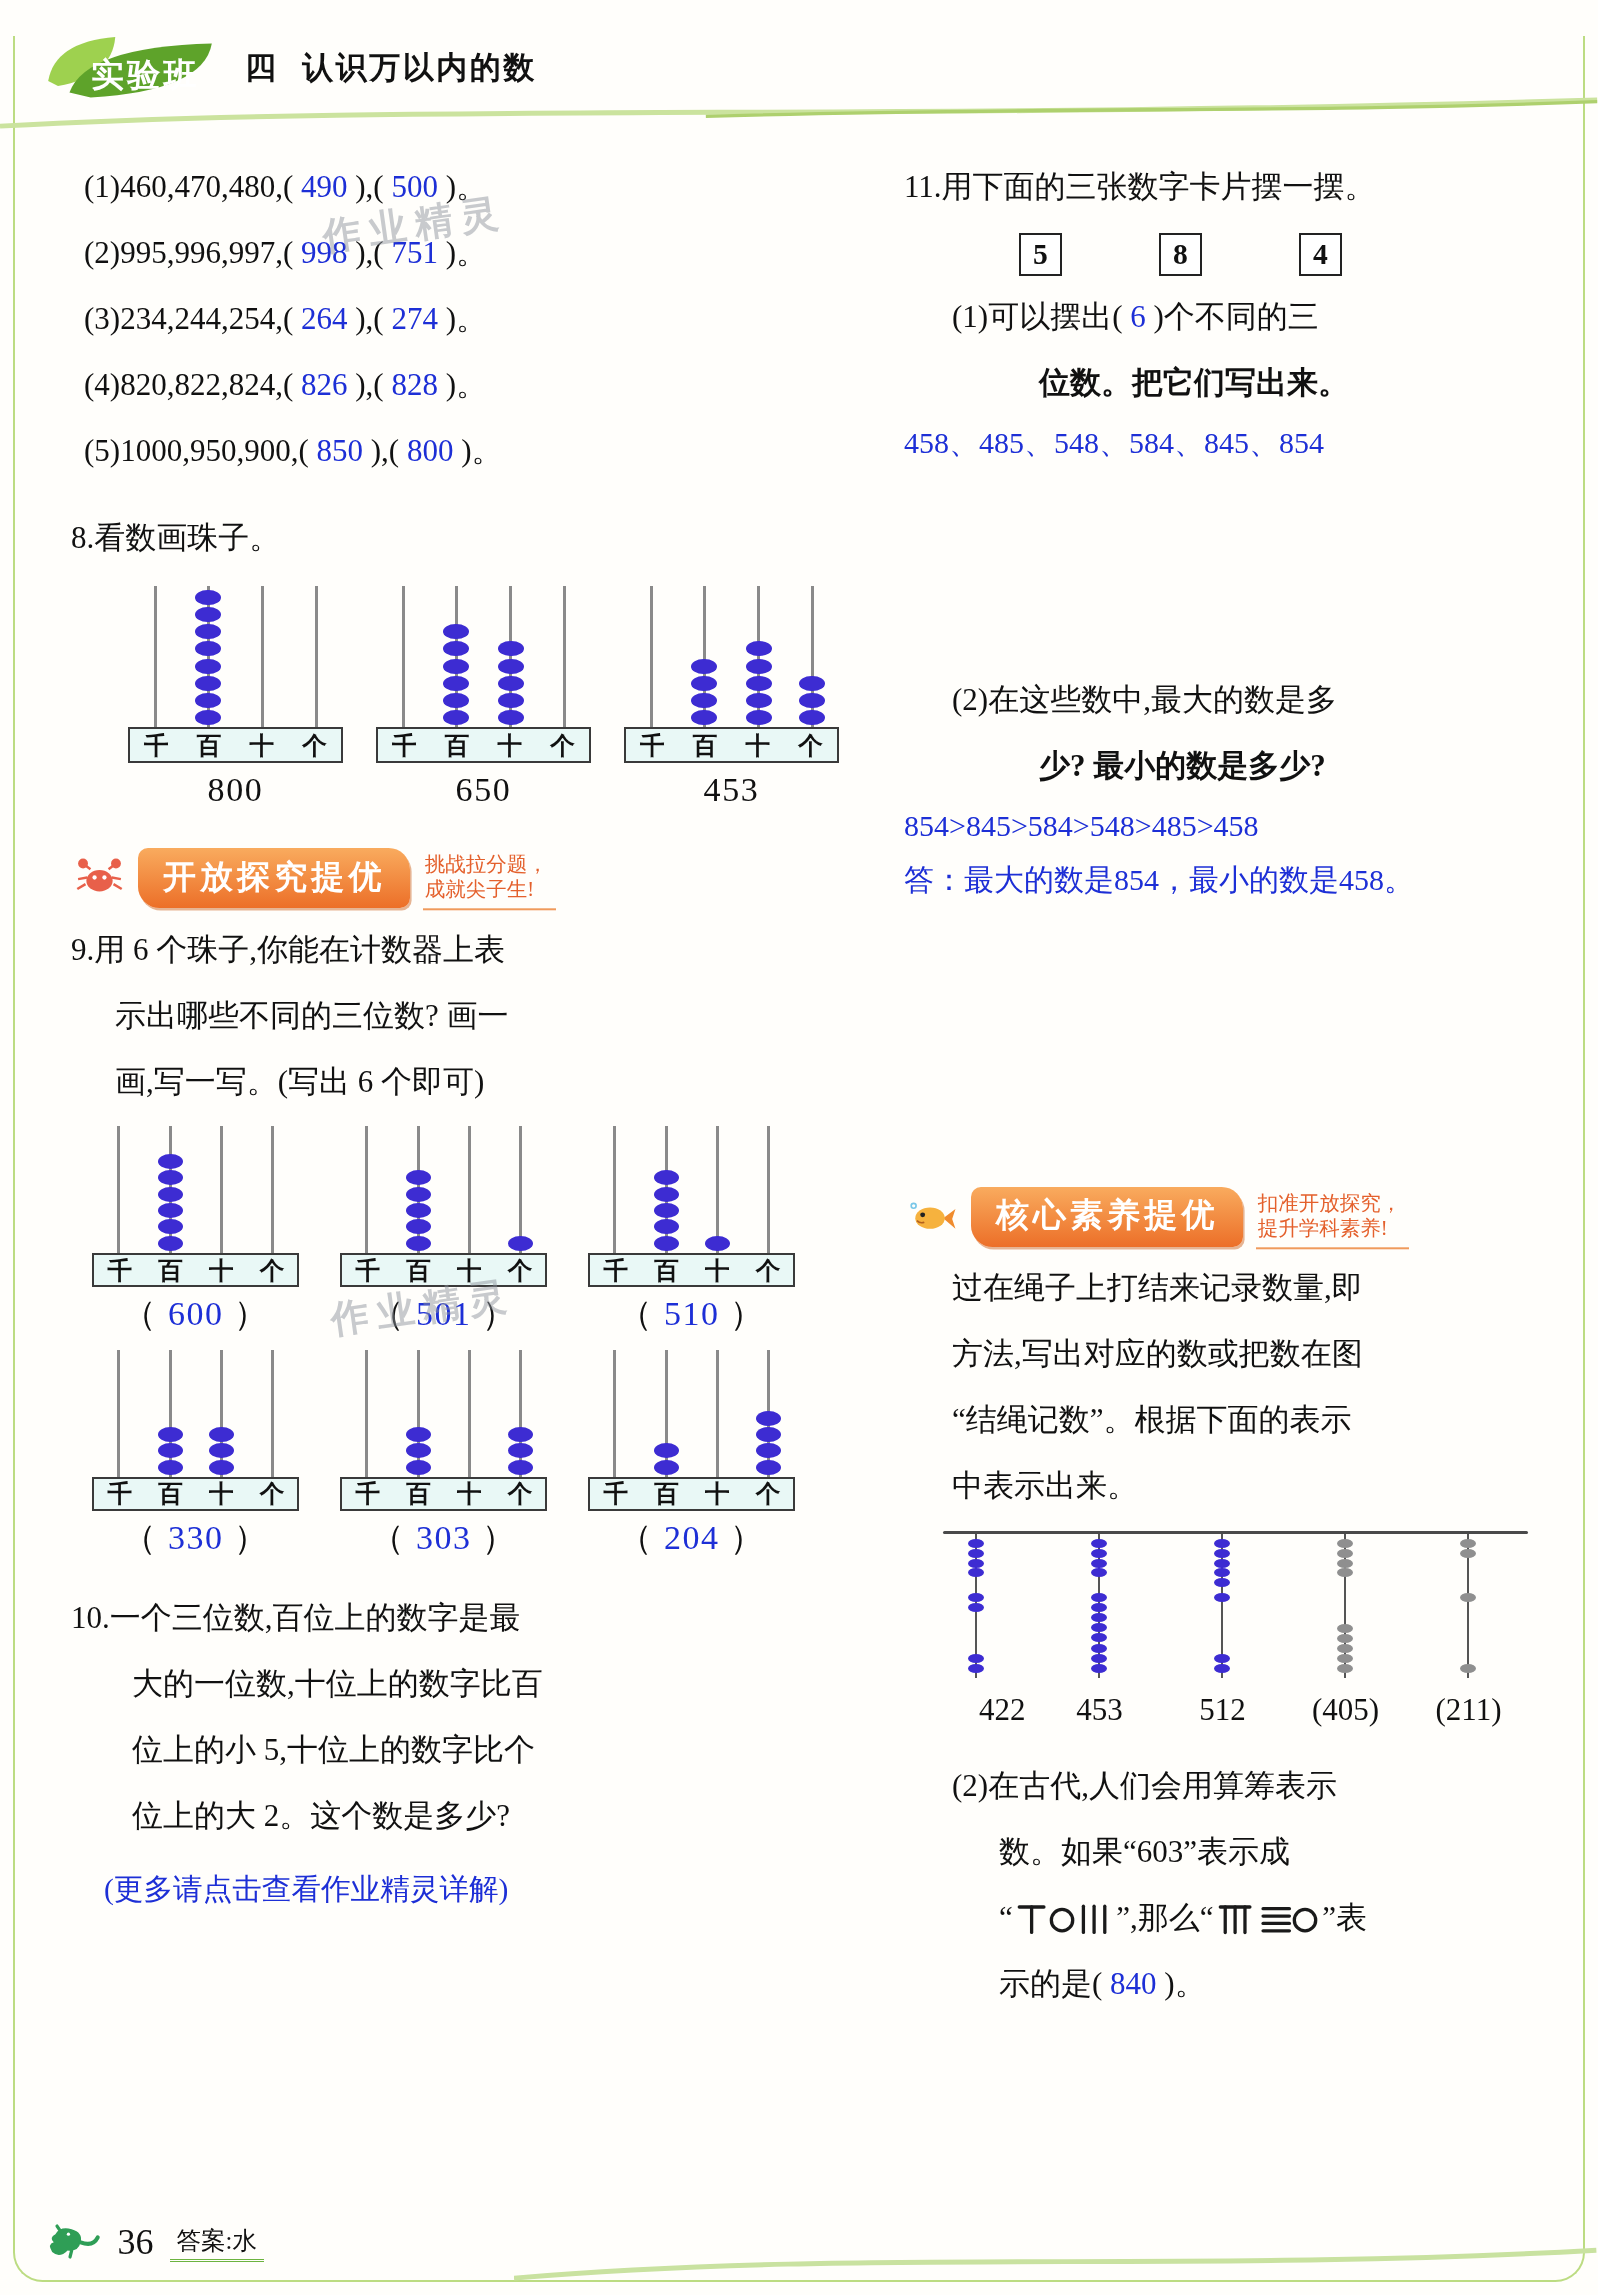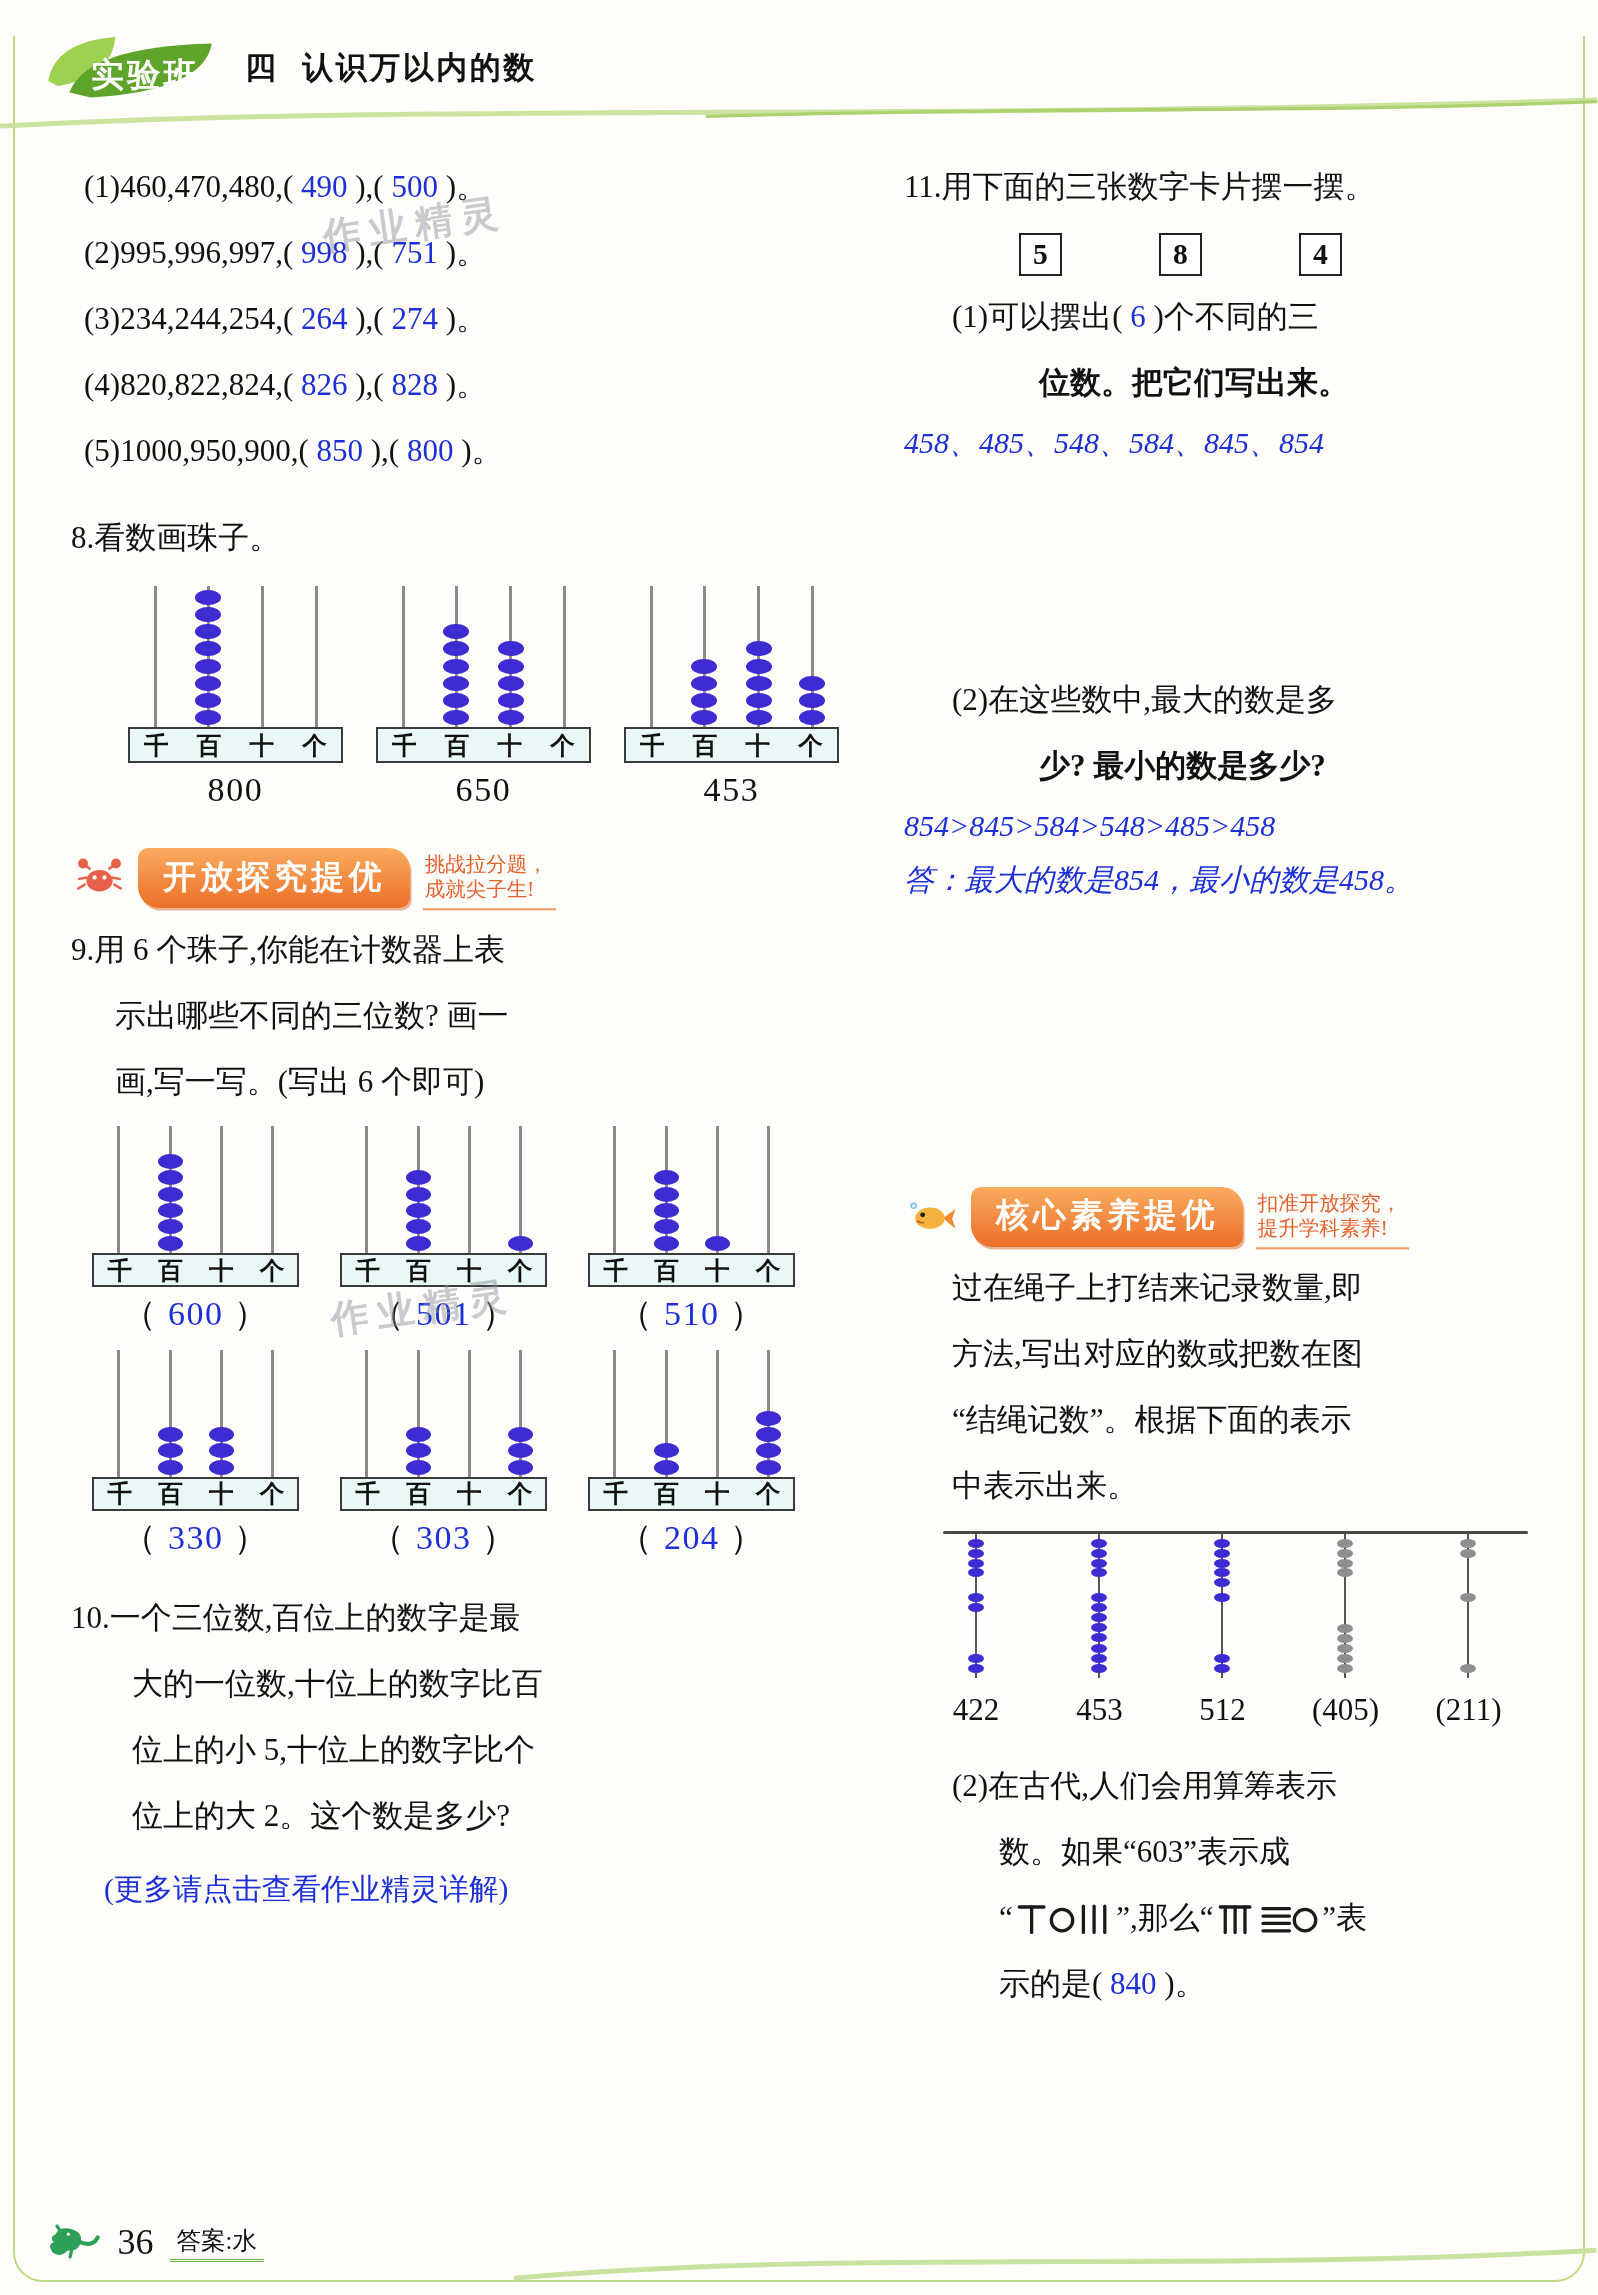--- a/index.html
+++ b/index.html
@@ -42,21 +42,21 @@
   .seq{margin-left:13px;}
   .blue{color:var(--blue);}
   .tag{color:var(--tag);}
   .ind1{padding-left:48px;}
   .ind2{padding-left:95px;}
   .ind3{padding-left:135px;font-weight:bold;}
   .q9 .cont{padding-left:44px;}
   .q10 .cont{padding-left:61px;}
   .q12p .cont{padding-left:48px;}
   .q8t{margin-top:21.3px;}
-  .ansline{font-size:30px;line-height:54px;color:var(--blue);white-space:nowrap;font-style:italic;}
+  .ansline{font-size:30px;line-height:54px;color:var(--blue);white-space:nowrap;}
   .note{font-size:29.6px;line-height:54px;color:var(--blue);margin:13px 0 0 33px;white-space:nowrap;}
   .spacer{width:100%;}
   .s1{height:197px;}
   .s2{height:246px;}
 
   
   .abacus-row{display:flex;gap:33px;margin:14.8px 0 0 57px;}
   .abacus-row.small{gap:41px;margin:11.5px 0 0 21.3px;}
   .ab-cell{display:flex;flex-direction:column;align-items:center;}
   .abacus{position:relative;}
@@ -478,21 +478,21 @@
             <div class="knot-bead" style="top: 130px; background: rgb(143, 143, 143);"></div>
           </div>
           <div class="knot-string" style="left: 517px;">
             <div class="knot-bead" style="top: 4.9px; background: rgb(143, 143, 143);"></div>
             <div class="knot-bead" style="top: 14.8px; background: rgb(143, 143, 143);"></div>
             <div class="knot-bead" style="top: 59px; background: rgb(143, 143, 143);"></div>
             <div class="knot-bead" style="top: 130px; background: rgb(143, 143, 143);"></div>
           </div>
         </div>
       <div class="knot-labels">
-          <div class="knot-label" style="left: -16.4px;">422</div>
+          <div class="knot-label" style="left: -16.4px; text-align: right;">422</div>
           <div class="knot-label" style="left: 107px;">453</div>
           <div class="knot-label" style="left: 230px;">512</div>
           <div class="knot-label" style="left: 353px;">(405)</div>
           <div class="knot-label" style="left: 476px;">(211)</div>
         </div>
 
       <div class="text-line ind1" style="margin-top:18px;">(2)在古代,人们会用算筹表示</div>
       <div class="text-line ind2">数。如果“603”表示成</div>
       <div class="text-line ind2">
         <span>“</span><svg class="rods" width="97" height="33" viewBox="0 0 118 40">

